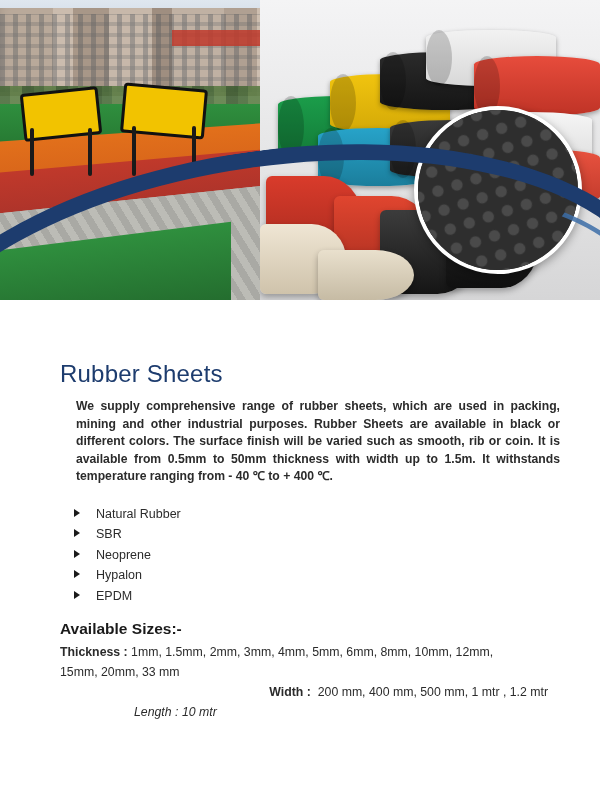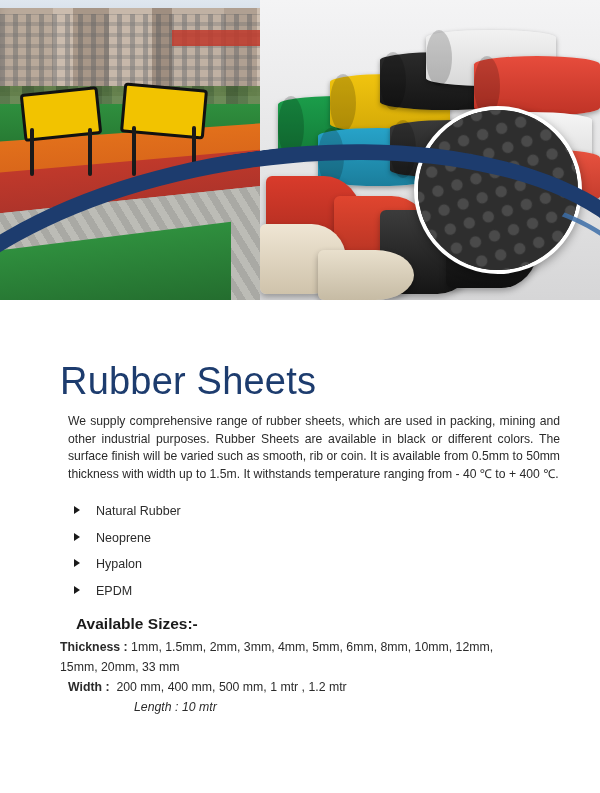--- a/index.html
+++ b/index.html
@@ -178,76 +178,76 @@
 
   
   .content{
     position:absolute;
     left:0; top:360px;
     width:600px;
     padding: 0 40px 0 60px;
     box-sizing:border-box;
   }
   h1.title{
-    font-size: 38px;
+    font-size: 24px;
     font-weight: 400;
     color:#1d3c6e;
     margin: 0 0 10px 0;
     letter-spacing:.2px;
   }
   p.intro{
     font-size: 12.2px;
     line-height: 17.5px;
     color:#2b2b2b;
-    margin: 0 0 18px 8px;
+    margin: 0 0 18px 16px;
     text-align: justify;
     max-width: 500px;
+    font-weight: bold;
   }
   h2.subtitle{
     font-size: 15px;
     font-weight: 700;
     color:#1a1a1a;
     margin: 0 0 12px 0;
   }
   ul.materials{
     list-style:none;
     margin: 0 0 14px 0;
     padding: 0 0 0 14px;
   }
   ul.materials li{
     font-size: 12.5px;
     line-height: 20.5px;
     color:#2b2b2b;
     position:relative;
     padding-left: 22px;
-    margin-top: 6px;
   }
   ul.materials li .bullet{
     position:absolute;
     left:0; top:5px;
     width:0; height:0;
     border-left: 6px solid #1a1a1a;
     border-top: 4.5px solid transparent;
     border-bottom: 4.5px solid transparent;
   }
   h2.sizes-title{
     font-size: 15.5px;
     font-weight: 700;
     color:#1a1a1a;
-    margin: 2px 0 6px 16px;
+    margin: 2px 0 6px 0;
   }
   .size-row{
     font-size: 12.3px;
     line-height: 17px;
     color:#2b2b2b;
     margin-bottom: 3px;
     max-width: 480px;
   }
   .size-row b{ font-weight:700; }
-  .indent-1{ padding-left: 8px; }
+  .indent-1{ padding-left: 8px; text-align: right; }
   .indent-2{ padding-left: 74px; font-style: italic; }
 </style>
 </head>
 <body>
 
 <div class="hero">
 
   <div class="photo-left">
     <div class="pl-sky"></div>
     <div class="pl-buildings"></div>
@@ -299,20 +299,21 @@
 
 <div class="content">
 
   <h1 class="title">Rubber Sheets</h1>
 
   <p class="intro">We supply comprehensive range of rubber sheets, which are used in packing, mining and other industrial purposes. Rubber Sheets are available in black or different colors. The surface finish will be varied such as smooth, rib or coin. It is available from 0.5mm to 50mm thickness with width up to 1.5m. It withstands temperature ranging from - 40 ℃ to + 400 ℃.</p>
 
 
   <ul class="materials">
     <li><span class="bullet"></span><span>Natural Rubber</span></li>
+    <li><span class="bullet"></span><span>SBR</span></li>
     <li><span class="bullet"></span><span>Neoprene</span></li>
     <li><span class="bullet"></span><span>Hypalon</span></li>
     <li><span class="bullet"></span><span>EPDM</span></li>
   </ul>
 
   <h2 class="sizes-title">Available Sizes:-</h2>
 
   <div class="size-row">
     <b>Thickness :</b>
     <span>1mm, 1.5mm, 2mm, 3mm, 4mm, 5mm, 6mm, 8mm, 10mm, 12mm,</span>

